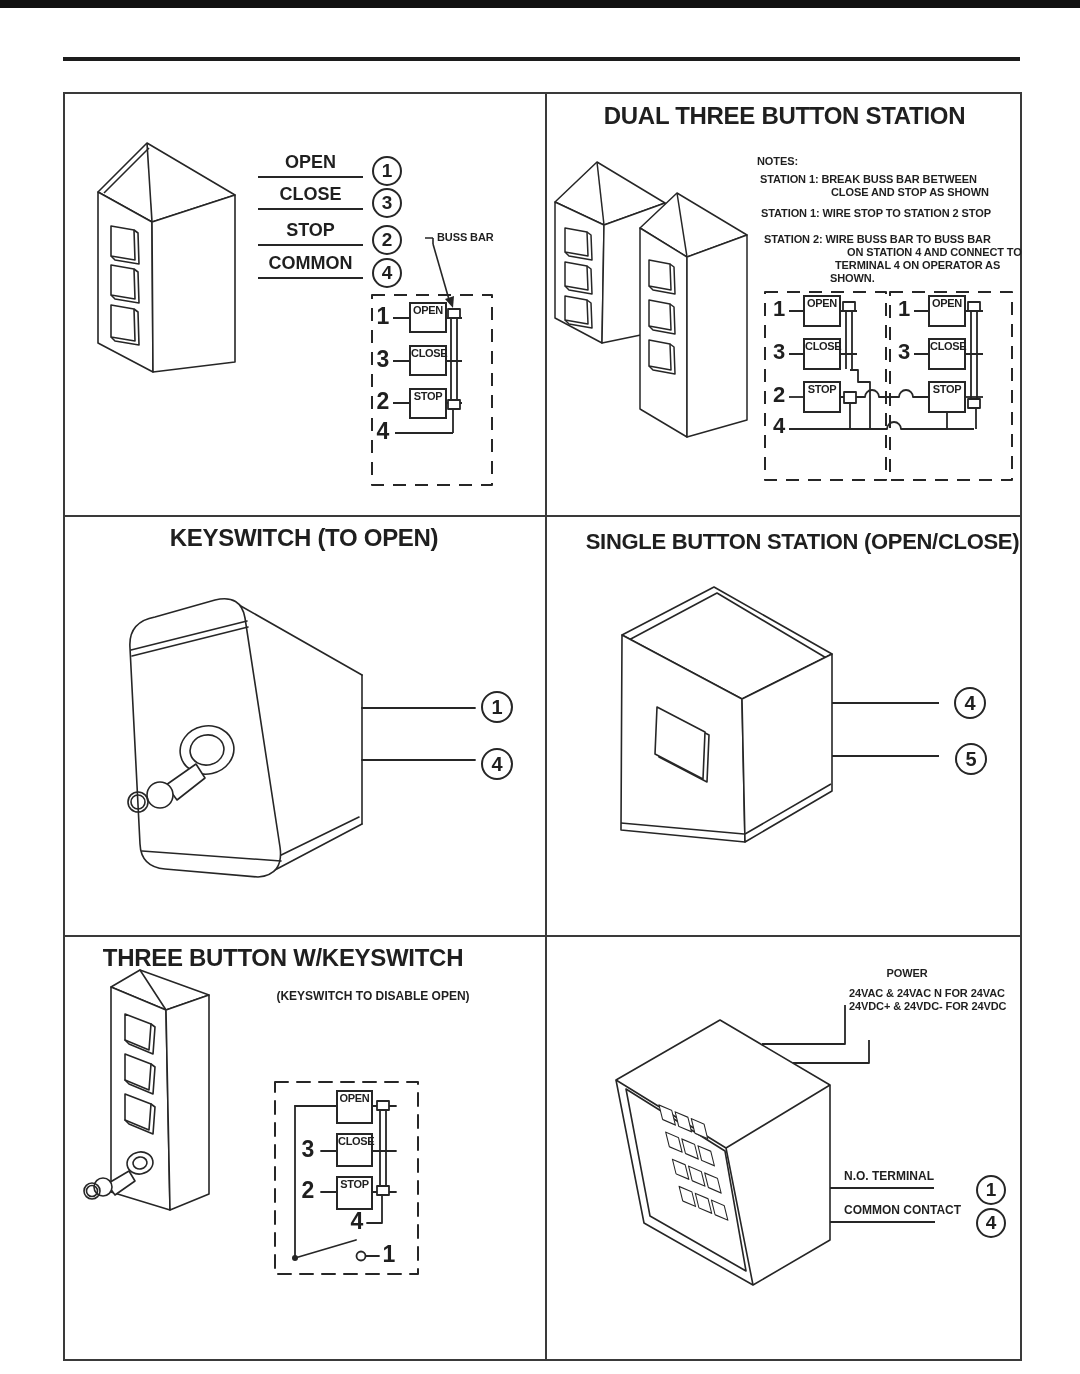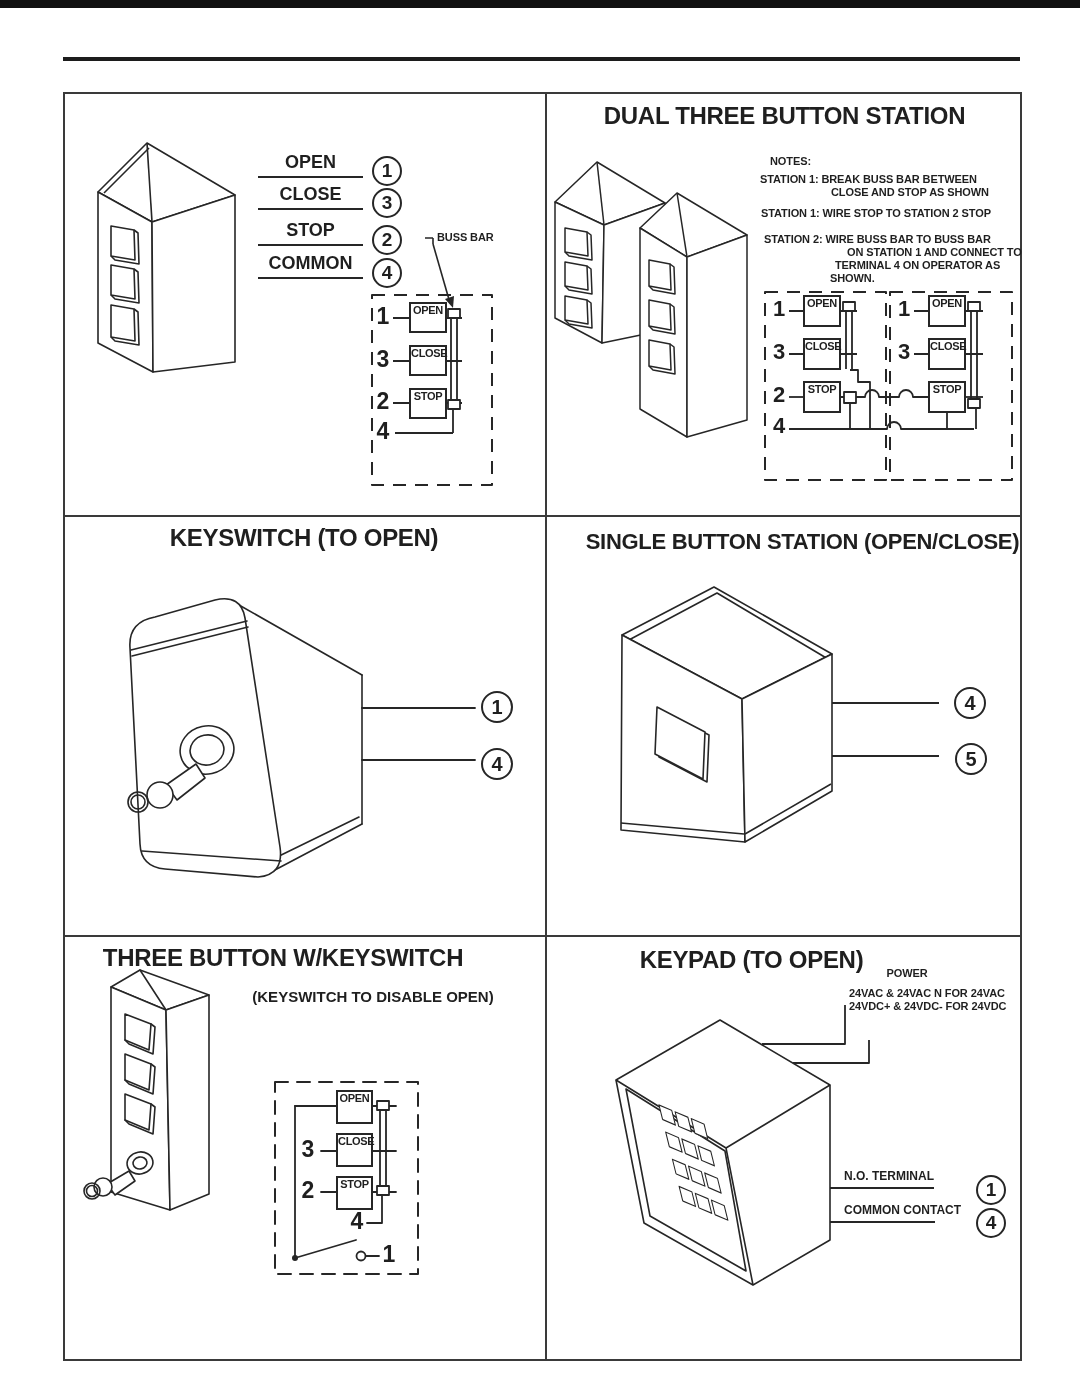--- a/index.html
+++ b/index.html
@@ -13,21 +13,21 @@
   .hdiv2{position:absolute;left:63px;top:935px;width:959px;height:2px;background:#3a3a3a;}
   .cell{position:absolute;overflow:hidden;}
   .c1{left:63px;top:92px;width:482px;height:423px;}
   .c2{left:547px;top:92px;width:475px;height:423px;}
   .c3{left:63px;top:517px;width:482px;height:418px;}
   .c4{left:547px;top:517px;width:475px;height:418px;}
   .c5{left:63px;top:937px;width:482px;height:497px;}
   .c6{left:547px;top:937px;width:475px;height:424px;}
   .panel-title{position:absolute;left:0;right:0;text-align:center;font-weight:bold;font-size:24px;
                line-height:26px;letter-spacing:-0.3px;white-space:nowrap;}
-  .panel-subtitle{position:absolute;font-weight:bold;font-size:15px;line-height:19px;white-space:nowrap;}
+  .panel-subtitle{position:absolute;font-weight:bold;font-size:12px;line-height:19px;white-space:nowrap;}
   svg.layer{position:absolute;left:0;top:0;pointer-events:none;}
   .wbox{position:absolute;border:2px solid #262626;background:#fff;box-sizing:border-box;text-align:center;}
   .wbox span{display:block;font-weight:bold;font-size:11px;line-height:12px;letter-spacing:-0.3px;}
   .wnum{position:absolute;width:26px;text-align:center;font-weight:bold;font-size:23px;line-height:24px;}
   .wnum.sm{font-size:22px;}
   .badge{position:absolute;width:30px;height:30px;border:2px solid #262626;border-radius:50%;background:#fff;
          box-sizing:border-box;text-align:center;font-weight:bold;font-size:19px;line-height:26px;}
   .badge.lg{width:32px;height:32px;font-size:20px;line-height:28px;}
   .leg-label{position:absolute;left:195px;width:105px;text-align:center;font-weight:bold;font-size:18px;line-height:20px;}
   .leg-line{position:absolute;left:195px;width:105px;height:2px;background:#262626;}
@@ -180,26 +180,26 @@
         <rect x="297" y="300" width="12" height="11" fill="#fff"></rect>
       </g>
 
       <g stroke-width="1.8">
         <path d="M424,214 V316 M430,214 V316"></path>
         <rect x="421" y="210" width="12" height="9" fill="#fff"></rect>
         <rect x="421" y="307" width="12" height="9" fill="#fff"></rect>
       </g>
     </svg>
 
-    <div class="tiny" style="left:223px;top:63px;">NOTES:</div>
+    <div class="tiny" style="left:210px;top:63px;">NOTES:</div>
     <div class="tiny" style="left:213px;top:81px;">STATION 1: BREAK BUSS BAR BETWEEN</div>
     <div class="tiny" style="left:284px;top:94px;">CLOSE AND STOP AS SHOWN</div>
     <div class="tiny" style="left:214px;top:115px;">STATION 1: WIRE STOP TO STATION 2 STOP</div>
     <div class="tiny" style="left:217px;top:141px;">STATION 2: WIRE BUSS BAR TO BUSS BAR</div>
-    <div class="tiny" style="left:300px;top:154px;">ON STATION 1 AND CONNECT TO</div>
+    <div class="tiny" style="left:300px;top:154px;">ON STATION 4 AND CONNECT TO</div>
     <div class="tiny" style="left:288px;top:167px;">TERMINAL 4 ON OPERATOR AS</div>
     <div class="tiny" style="left:283px;top:180px;">SHOWN.</div>
 
     <div class="wnum sm" style="left:219px;top:205px;">1</div>
     <div class="wbox" style="left:256px;top:203px;width:38px;height:32px;">
         <span>OPEN</span>
       </div>
     <div class="wnum sm" style="left:219px;top:248px;">3</div>
     <div class="wbox" style="left:256px;top:246px;width:38px;height:32px;">
         <span>CLOSE</span>
@@ -345,21 +345,20 @@
       </div>
     <div class="wnum" style="left:232px;top:241px;">2</div>
     <div class="wbox" style="left:273px;top:239px;width:37px;height:34px;">
         <span>STOP</span>
       </div>
     <div class="wnum" style="left:281px;top:272px;">4</div>
     <div class="wnum" style="left:313px;top:305px;">1</div>
   </section>
 
   <section class="cell c6">
-    <div class="panel-title" style="top:10px;left:-66px;right:0;">KEYPAD (TO OPEN)</div>
 
     <svg class="layer" width="475" height="424" viewBox="0 0 475 424" fill="none" stroke="#262626" stroke-width="1.6" stroke-linejoin="round">
 
       <polygon points="69,143 173,83 283,148 283,303 206,348 97,286" fill="#fff"></polygon>
       <path d="M69,143 L179,211 M283,148 L179,211 M179,211 L206,348"></path>
 
       <path d="M79,152 L178,214 L199,334 L103,279 Z"></path>
 
       <g transform="matrix(0.85,0.36,0.24,0.97,112,168)" stroke-width="1.4">
         <rect x="0" y="0" width="15" height="15" fill="#fff"></rect>

